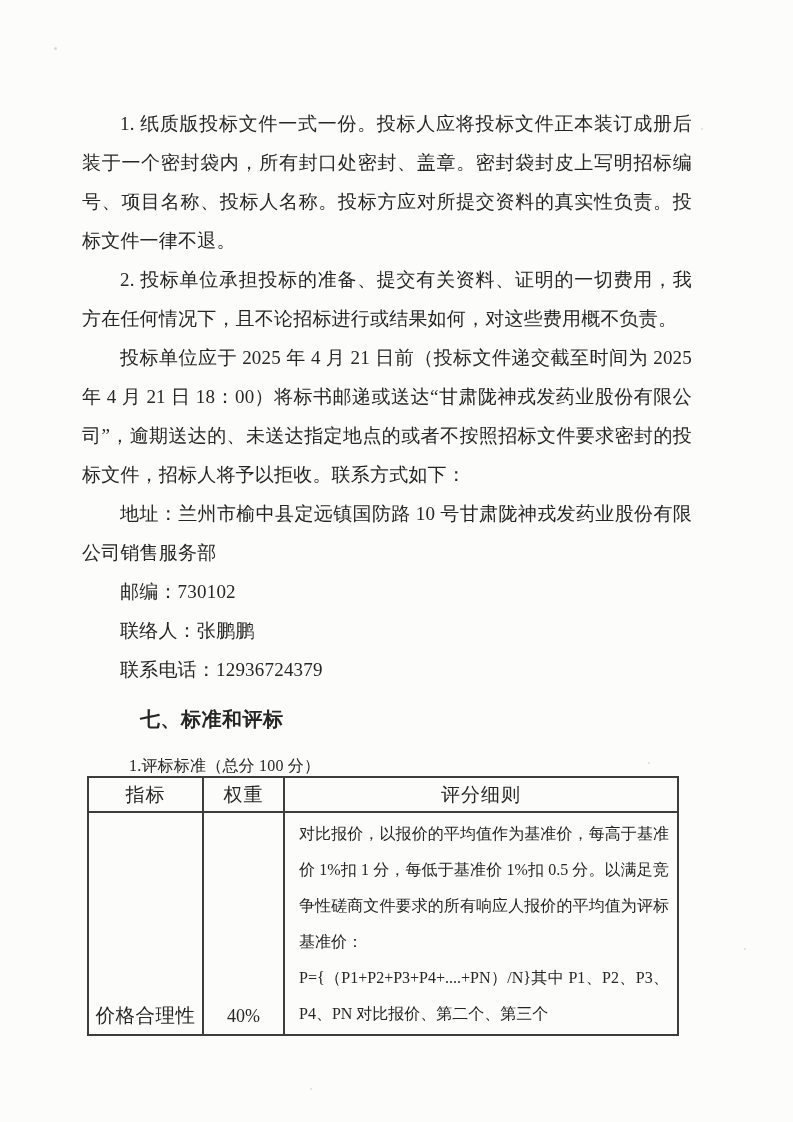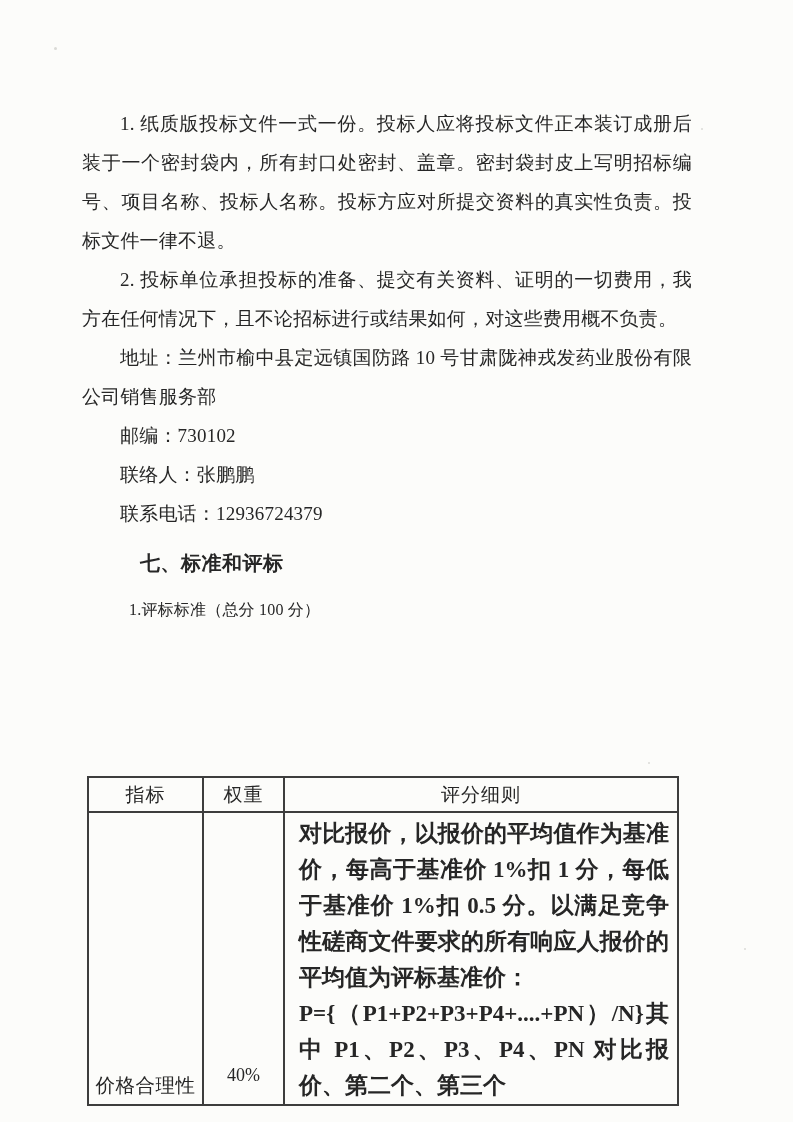--- a/index.html
+++ b/index.html
@@ -66,30 +66,29 @@
   td.cell-indicator {
     text-align: center;
     vertical-align: bottom;
     padding-bottom: 5px;
     font-size: 19.5px;
     letter-spacing: 0.5px;
   }
   td.cell-weight {
     text-align: center;
     vertical-align: bottom;
-    padding-bottom: 18px;
+    padding-bottom: 7px;
     font-size: 18px;
   }
   td.cell-criteria {
     vertical-align: top;
     padding: 3px 8px 0 14px;
-    font-size: 23px;
+    font-size: 16px;
     line-height: 36px;
     text-align: justify;
-    font-weight: bold;
   }
   td.cell-criteria p { margin: 0; }
   .speck {
     position: absolute;
     background: #9a9a95;
     border-radius: 50%;
     opacity: 0.35;
   }
   .s1 { left: 54px;  top: 47px;   width: 3px; height: 3px; }
   .s2 { left: 701px; top: 128px;  width: 2px; height: 2px; }
@@ -105,20 +104,21 @@
   <span class="speck s1"></span>
   <span class="speck s2"></span>
   <span class="speck s3"></span>
   <span class="speck s4"></span>
   <span class="speck s5"></span>
   <span class="speck s6"></span>
 
   <div class="content">
     <p class="para indent">1. 纸质版投标文件一式一份。投标人应将投标文件正本装订成册后装于一个密封袋内，所有封口处密封、盖章。密封袋封皮上写明招标编号、项目名称、投标人名称。投标方应对所提交资料的真实性负责。投标文件一律不退。</p>
     <p class="para indent">2. 投标单位承担投标的准备、提交有关资料、证明的一切费用，我方在任何情况下，且不论招标进行或结果如何，对这些费用概不负责。</p>
+    <p class="para indent">投标单位应于 2025 年 4 月 21 日前（投标文件递交截至时间为 2025 年 4 月 21 日 18：00）将标书邮递或送达“甘肃陇神戎发药业股份有限公司”，逾期送达的、未送达指定地点的或者不按照招标文件要求密封的投标文件，招标人将予以拒收。联系方式如下：</p>
     <p class="para indent">地址：兰州市榆中县定远镇国防路 10 号甘肃陇神戎发药业股份有限公司销售服务部</p>
     <p class="para indent">邮编：730102</p>
     <p class="para indent">联络人：张鹏鹏</p>
     <p class="para indent">联系电话：12936724379</p>
     <h3 class="heading">七、标准和评标</h3>
     <p class="eval-intro">1.评标标准（总分 100 分）</p>
   </div>
 
   <table class="eval-table">
     <colgroup>

